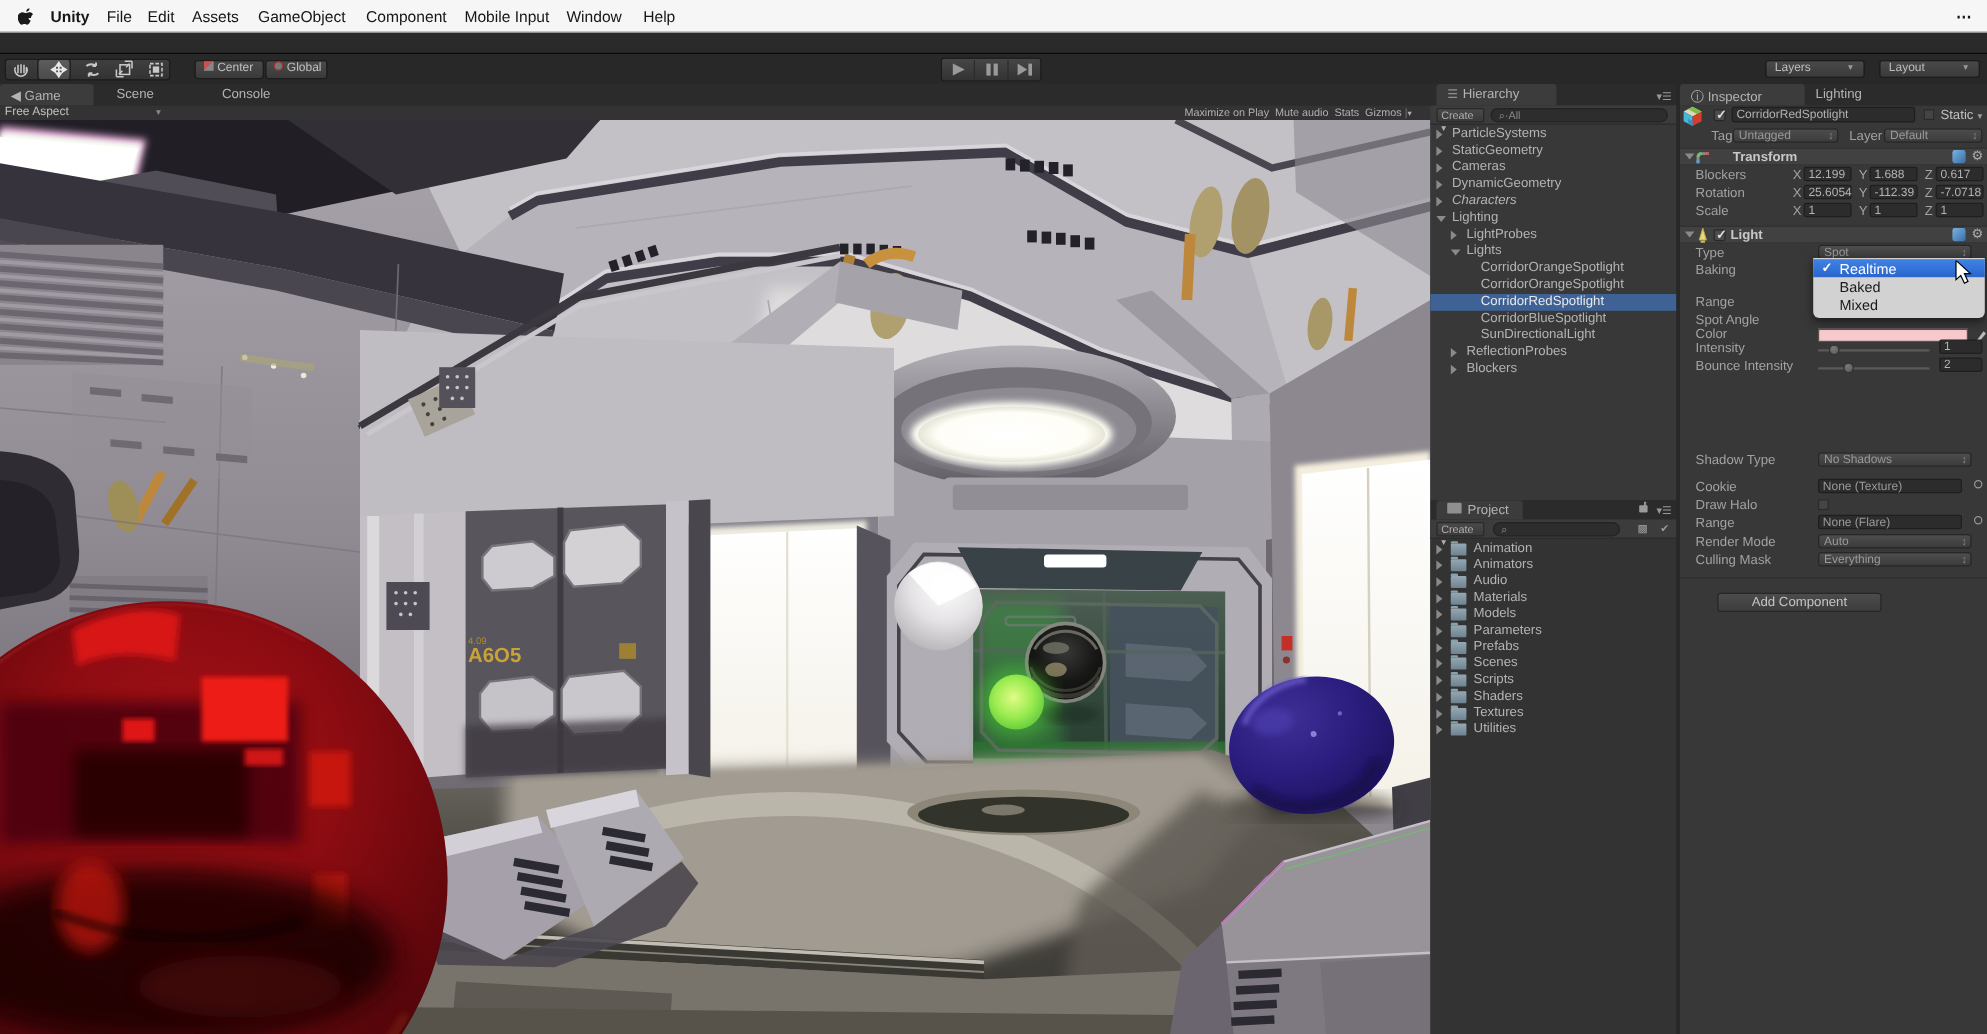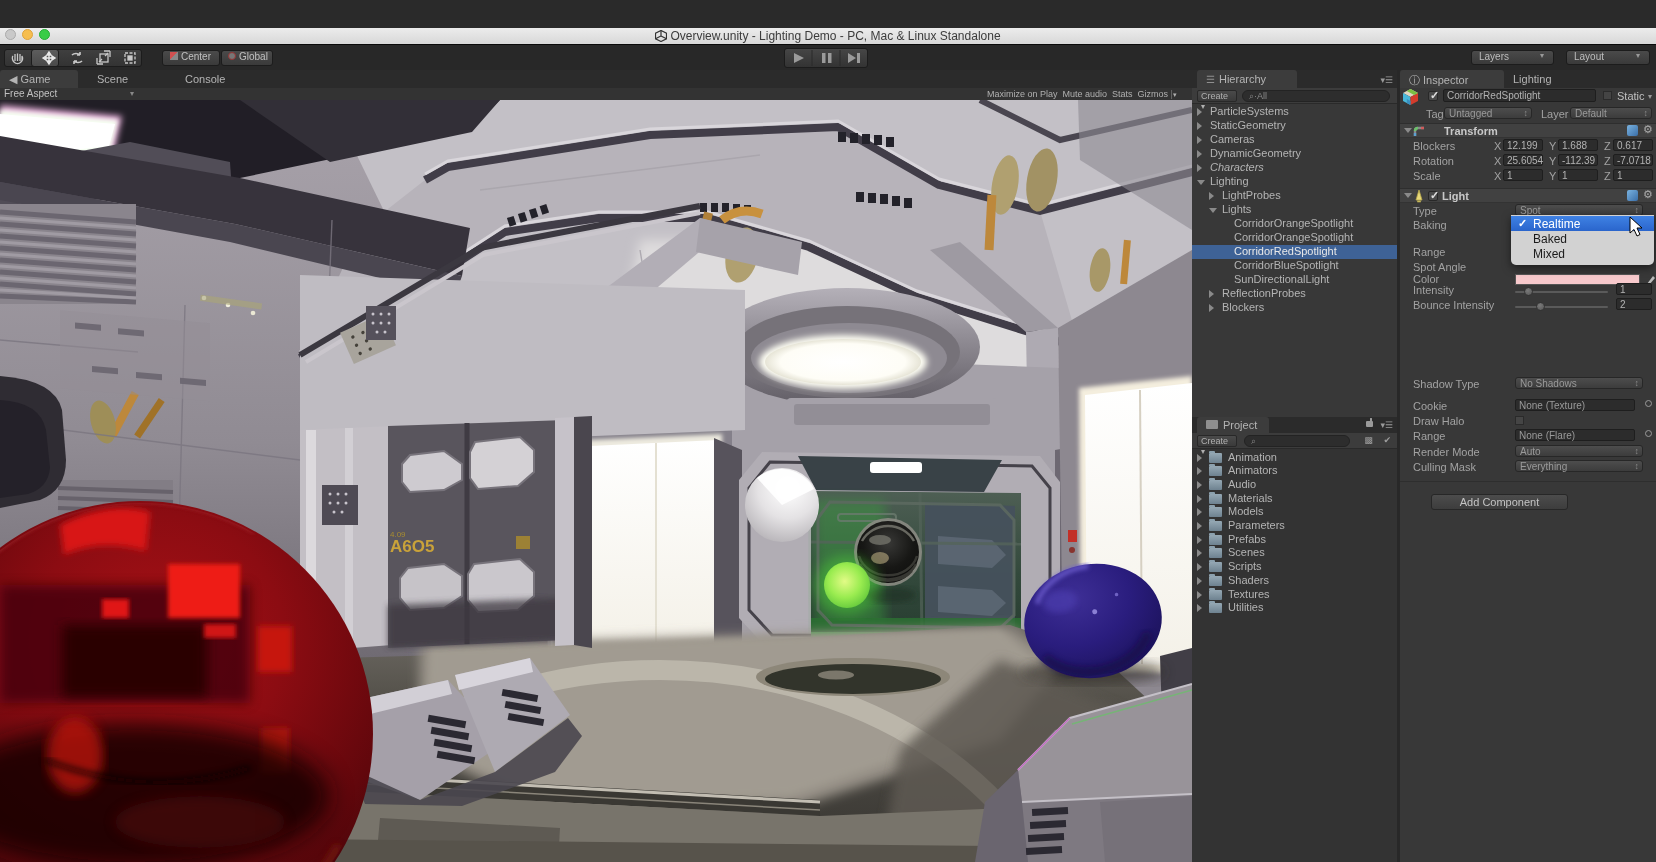--- a/index.html
+++ b/index.html
@@ -42,30 +42,36 @@
   .chk { position:absolute; width:10px; height:10px; background:#4a4a4a; border:1px solid #282828; border-radius:2px; }
   .chk:after { content:"\2713"; position:absolute; left:1px; top:-3px; color:#dcdcdc; font-size:11px; font-weight:bold; }
   .bookico { position:absolute; width:11px; height:11px; background:linear-gradient(135deg,#7ab3e0,#3a6ea8); border-radius:2px; }
   .gearico { position:absolute; width:11px; height:11px; }
   .gearico:after { content:"\2699"; position:absolute; left:0; top:-2px; color:#aaa; font-size:11px; }
 </style>
 </head>
 <body>
 <div id="stage">
 
-
-  <div class="abs" id="titlebar">
-    <div class="dot" style="left:5px;  background:#c9c9c9; border:1px solid #ababab;"></div>
-    <div class="dot" style="left:22px; background:#f6be50; border:1px solid #dfa33c;"></div>
-    <div class="dot" style="left:39px; background:#38cc47; border:1px solid #24ad35;"></div>
-    <div id="titletext"><svg style="vertical-align:-2px; margin-right:3px;" width="12" height="12" viewBox="0 0 12 12">
-          <polygon points="6,0.5 11.5,3.2 11.5,8.8 6,11.5 0.5,8.8 0.5,3.2" fill="none" stroke="#333" stroke-width="1.2"></polygon>
-          <path d="M6 0.5 L6 6 L0.5 8.8 M6 6 L11.5 8.8" stroke="#333" stroke-width="1.2" fill="none"></path>
-        </svg>Overview.unity - Lighting Demo - PC, Mac &amp; Linux Standalone</div>
-  </div>
+  <div class="abs" id="menubar">
+    <svg class="mi" style="left:15px; top:7px;" width="13" height="15" viewBox="0 0 13 15">
+        <path d="M10.8 7.9c0-2 1.7-3 1.8-3.1-1-1.4-2.5-1.6-3-1.6-1.3-.1-2.5.7-3.1.7-.6 0-1.6-.7-2.7-.7C2.4 3.2 1 4 .3 5.3c-1.2 2-.3 5 .8 6.6.6.8 1.2 1.7 2.1 1.7.8 0 1.2-.5 2.2-.5 1 0 1.3.5 2.2.5.9 0 1.5-.8 2-1.6.7-.9.9-1.8 1-1.9-.1 0-1.8-.7-1.8-2.2zM8.9 1.8c.5-.6.8-1.3.7-2.1-.7 0-1.5.5-2 1-.4.5-.8 1.3-.7 2 .8.1 1.5-.4 2-.9z" fill="#1a1a1a"></path>
+      </svg>
+    <div class="mi" style="left:42px; font-weight:bold;">Unity</div>
+    <div class="mi" style="left:89px;">File</div>
+    <div class="mi" style="left:123px;">Edit</div>
+    <div class="mi" style="left:160px;">Assets</div>
+    <div class="mi" style="left:215px;">GameObject</div>
+    <div class="mi" style="left:305px;">Component</div>
+    <div class="mi" style="left:387px;">Mobile Input</div>
+    <div class="mi" style="left:472px;">Window</div>
+    <div class="mi" style="left:536px;">Help</div>
+    <div class="mi" style="left:1630px; font-weight:bold; letter-spacing:1px;">⋯</div>
+  </div>
+
 
   <div class="abs" id="toolbar">
 
     <div class="tbtn" style="left:4px; top:4px; width:138px; height:18px; background:linear-gradient(#3f3f3f,#333);"></div>
     <div class="tbtn" style="left:31px; top:4px; width:28px; height:18px; background:linear-gradient(#5d5d5d,#4a4a4a);"></div>
     <svg style="position:absolute; left:4px; top:4px;" width="140" height="18" viewBox="0 0 140 18">
       <g stroke="#c8c8c8" stroke-width="1.3" fill="none">
         <path d="M10 13 C8 11 8 8 9 7 M11 12 L11 5 M13.5 12 L13.5 4.5 M16 12 L16 5 M18 12 L18 7 C19 9 19 11 17 13 C15 15 12 15 10 13"></path>
       </g>
       <g stroke="#e8e8e8" stroke-width="1.4" fill="#e8e8e8">

